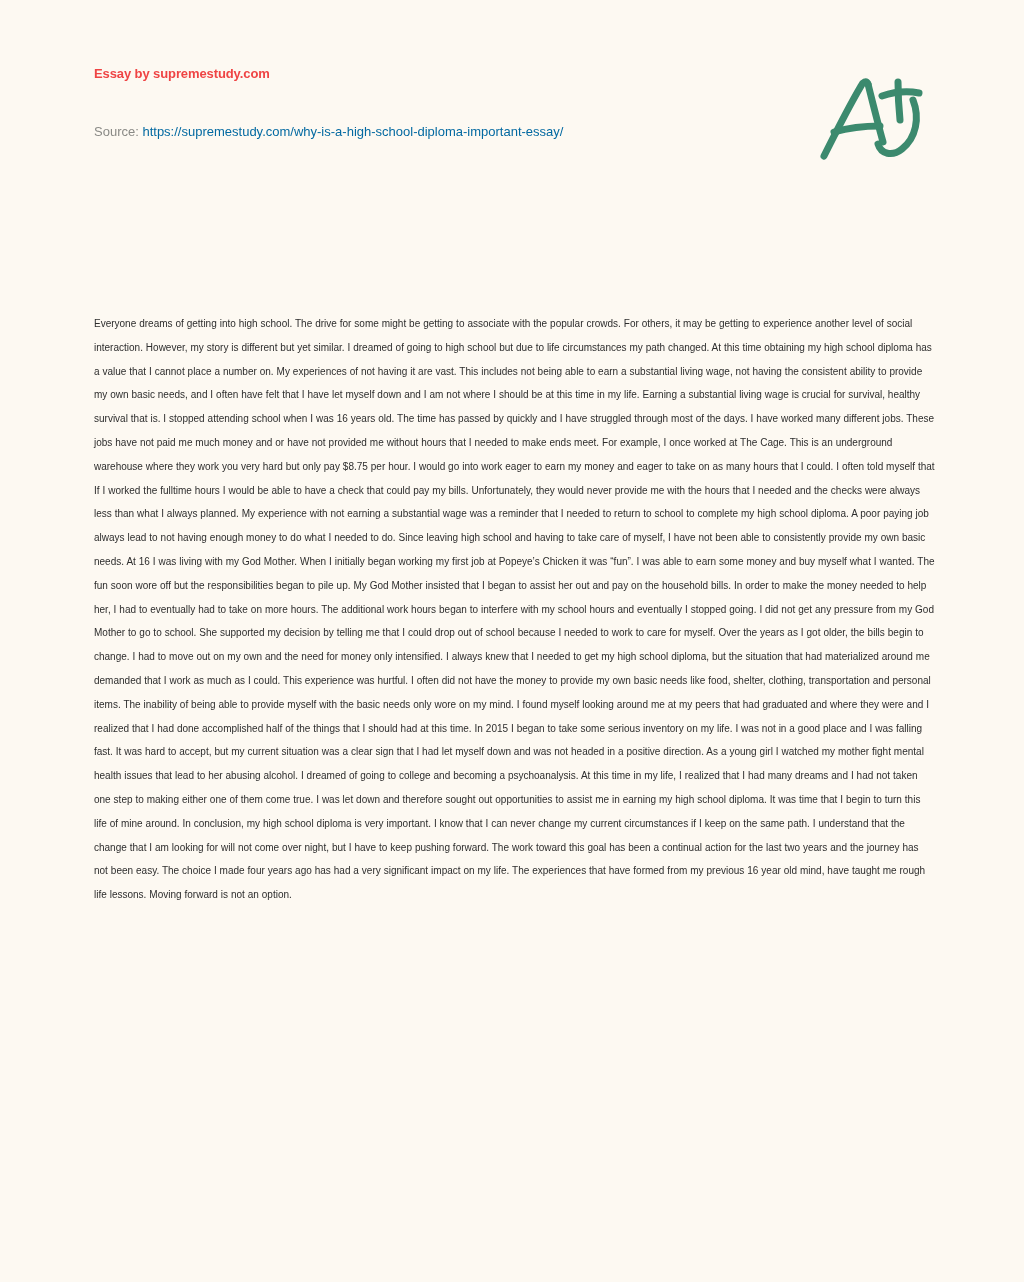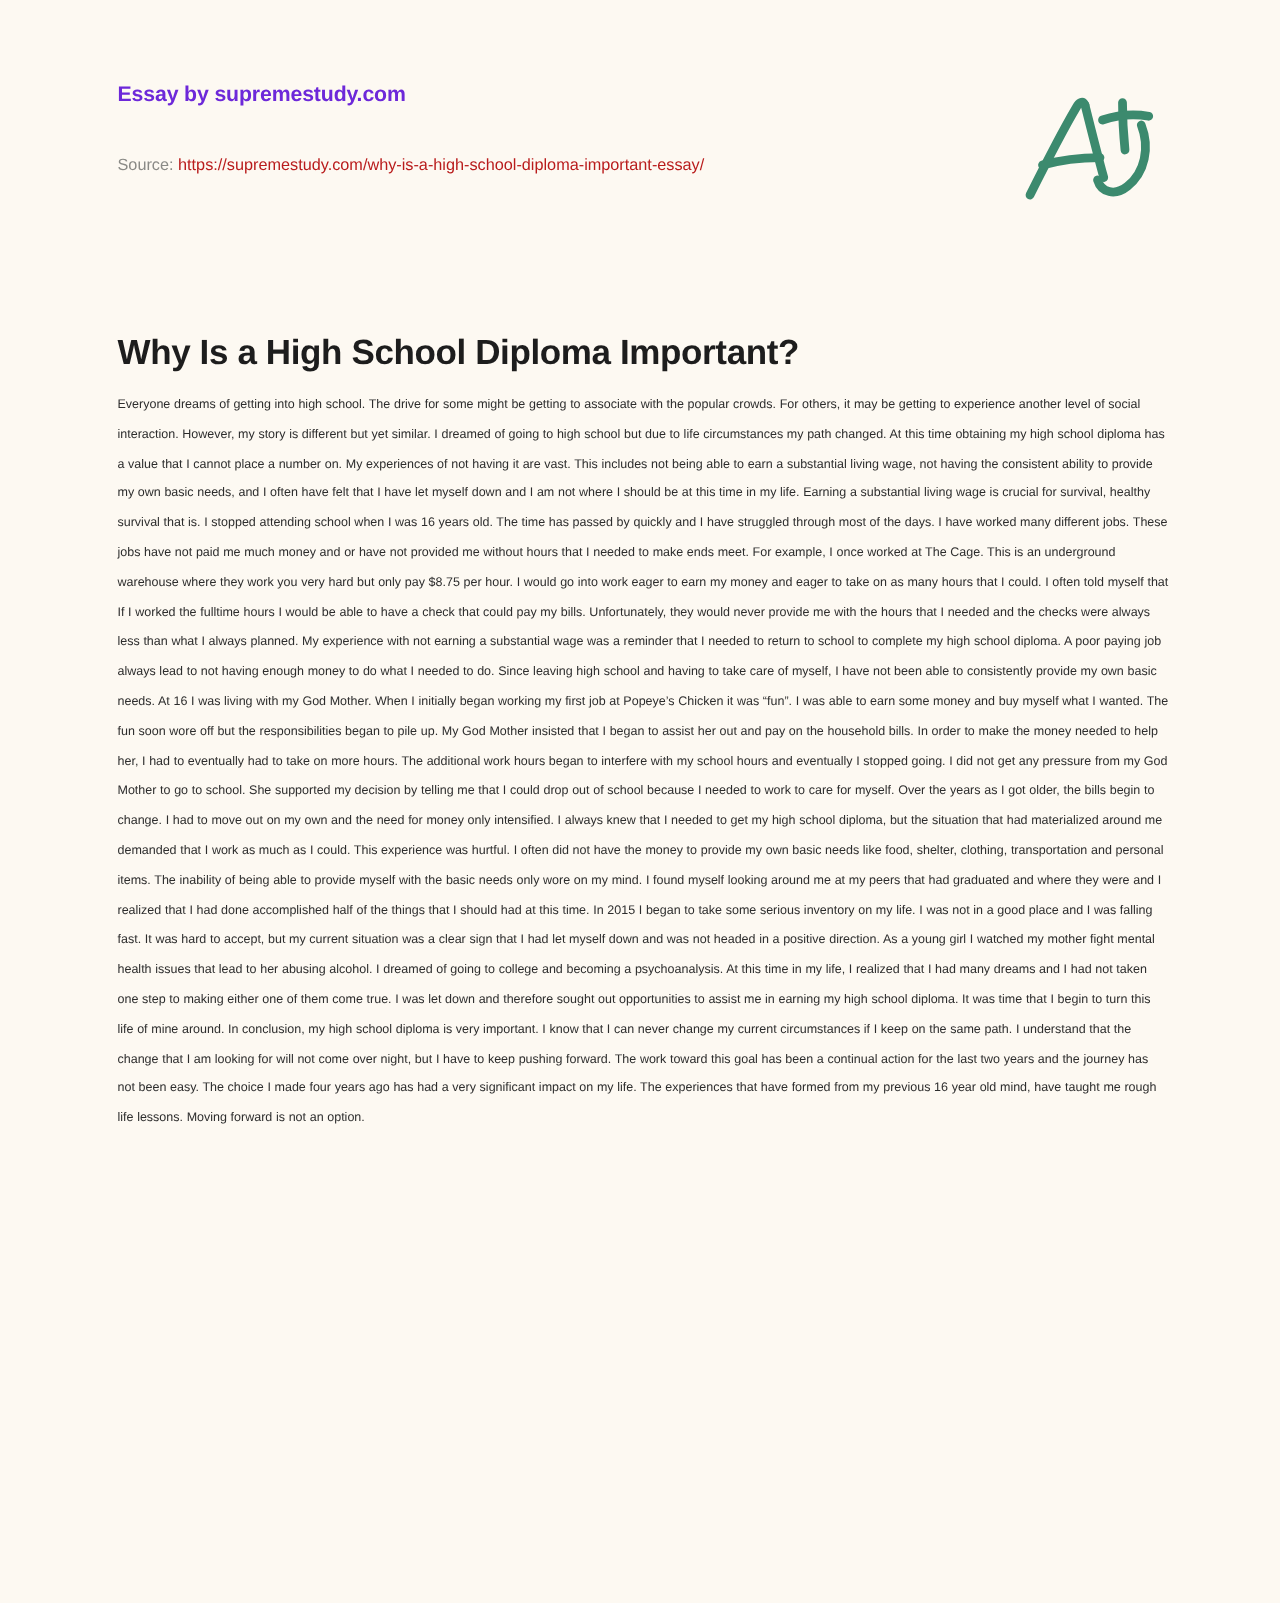--- a/index.html
+++ b/index.html
@@ -29,41 +29,41 @@
     left: 0;
     top: 0;
     width: 1024px;
     height: 180px;
   }
 
   .site-byline {
     position: absolute;
     left: 94px;
     top: 66px;
-    font-size: 17px;
+    font-size: 13px;
     font-weight: bold;
     letter-spacing: -0.1px;
-    color: #6d28d9;
+    color: #ef4444;
     white-space: nowrap;
   }
 
   .source-line {
     position: absolute;
     left: 94px;
     top: 124px;
     font-size: 13px;
     white-space: nowrap;
     line-height: 16px;
   }
   .source-label {
     color: #8a8a86;
     text-align: center;
   }
   .source-url {
-    color: #b91c1c;
+    color: #0369a1;
     text-decoration: none;
   }
 
   
   .logo {
     position: absolute;
     left: 812px;
     top: 72px;
     width: 116px;
     height: 92px;
@@ -128,19 +128,18 @@
         <path d="M86 10 C 86 24, 87 38, 88 48"></path>
 
         <path d="M70 24 C 82 20, 96 19, 107 21"></path>
 
         <path d="M101 28 C 108 46, 104 66, 90 77 C 80 85, 69 82, 66 72"></path>
       </svg>
     </div>
 
   </div>
 
-  <h1 class="doc-title">Why Is a High School Diploma Important?</h1>
 
   <div class="doc-body">
     <p>Everyone dreams of getting into high school. The drive for some might be getting to associate with the popular crowds. For others, it may be getting to experience another level of social interaction. However, my story is different but yet similar. I dreamed of going to high school but due to life circumstances my path changed. At this time obtaining my high school diploma has a value that I cannot place a number on. My experiences of not having it are vast. This includes not being able to earn a substantial living wage, not having the consistent ability to provide my own basic needs, and I often have felt that I have let myself down and I am not where I should be at this time in my life. Earning a substantial living wage is crucial for survival, healthy survival that is. I stopped attending school when I was 16 years old. The time has passed by quickly and I have struggled through most of the days. I have worked many different jobs. These jobs have not paid me much money and or have not provided me without hours that I needed to make ends meet. For example, I once worked at The Cage. This is an underground warehouse where they work you very hard but only pay $8.75 per hour. I would go into work eager to earn my money and eager to take on as many hours that I could. I often told myself that If I worked the fulltime hours I would be able to have a check that could pay my bills. Unfortunately, they would never provide me with the hours that I needed and the checks were always less than what I always planned. My experience with not earning a substantial wage was a reminder that I needed to return to school to complete my high school diploma. A poor paying job always lead to not having enough money to do what I needed to do. Since leaving high school and having to take care of myself, I have not been able to consistently provide my own basic needs. At 16 I was living with my God Mother. When I initially began working my first job at Popeye’s Chicken it was “fun”. I was able to earn some money and buy myself what I wanted. The fun soon wore off but the responsibilities began to pile up. My God Mother insisted that I began to assist her out and pay on the household bills. In order to make the money needed to help her, I had to eventually had to take on more hours. The additional work hours began to interfere with my school hours and eventually I stopped going. I did not get any pressure from my God Mother to go to school. She supported my decision by telling me that I could drop out of school because I needed to work to care for myself. Over the years as I got older, the bills begin to change. I had to move out on my own and the need for money only intensified. I always knew that I needed to get my high school diploma, but the situation that had materialized around me demanded that I work as much as I could. This experience was hurtful. I often did not have the money to provide my own basic needs like food, shelter, clothing, transportation and personal items. The inability of being able to provide myself with the basic needs only wore on my mind. I found myself looking around me at my peers that had graduated and where they were and I realized that I had done accomplished half of the things that I should had at this time. In 2015 I began to take some serious inventory on my life. I was not in a good place and I was falling fast. It was hard to accept, but my current situation was a clear sign that I had let myself down and was not headed in a positive direction. As a young girl I watched my mother fight mental health issues that lead to her abusing alcohol. I dreamed of going to college and becoming a psychoanalysis. At this time in my life, I realized that I had many dreams and I had not taken one step to making either one of them come true. I was let down and therefore sought out opportunities to assist me in earning my high school diploma. It was time that I begin to turn this life of mine around. In conclusion, my high school diploma is very important. I know that I can never change my current circumstances if I keep on the same path. I understand that the change that I am looking for will not come over night, but I have to keep pushing forward. The work toward this goal has been a continual action for the last two years and the journey has not been easy. The choice I made four years ago has had a very significant impact on my life. The experiences that have formed from my previous 16 year old mind, have taught me rough life lessons. Moving forward is not an option.</p>
   </div>
 
 </div>
 
 </body></html>

